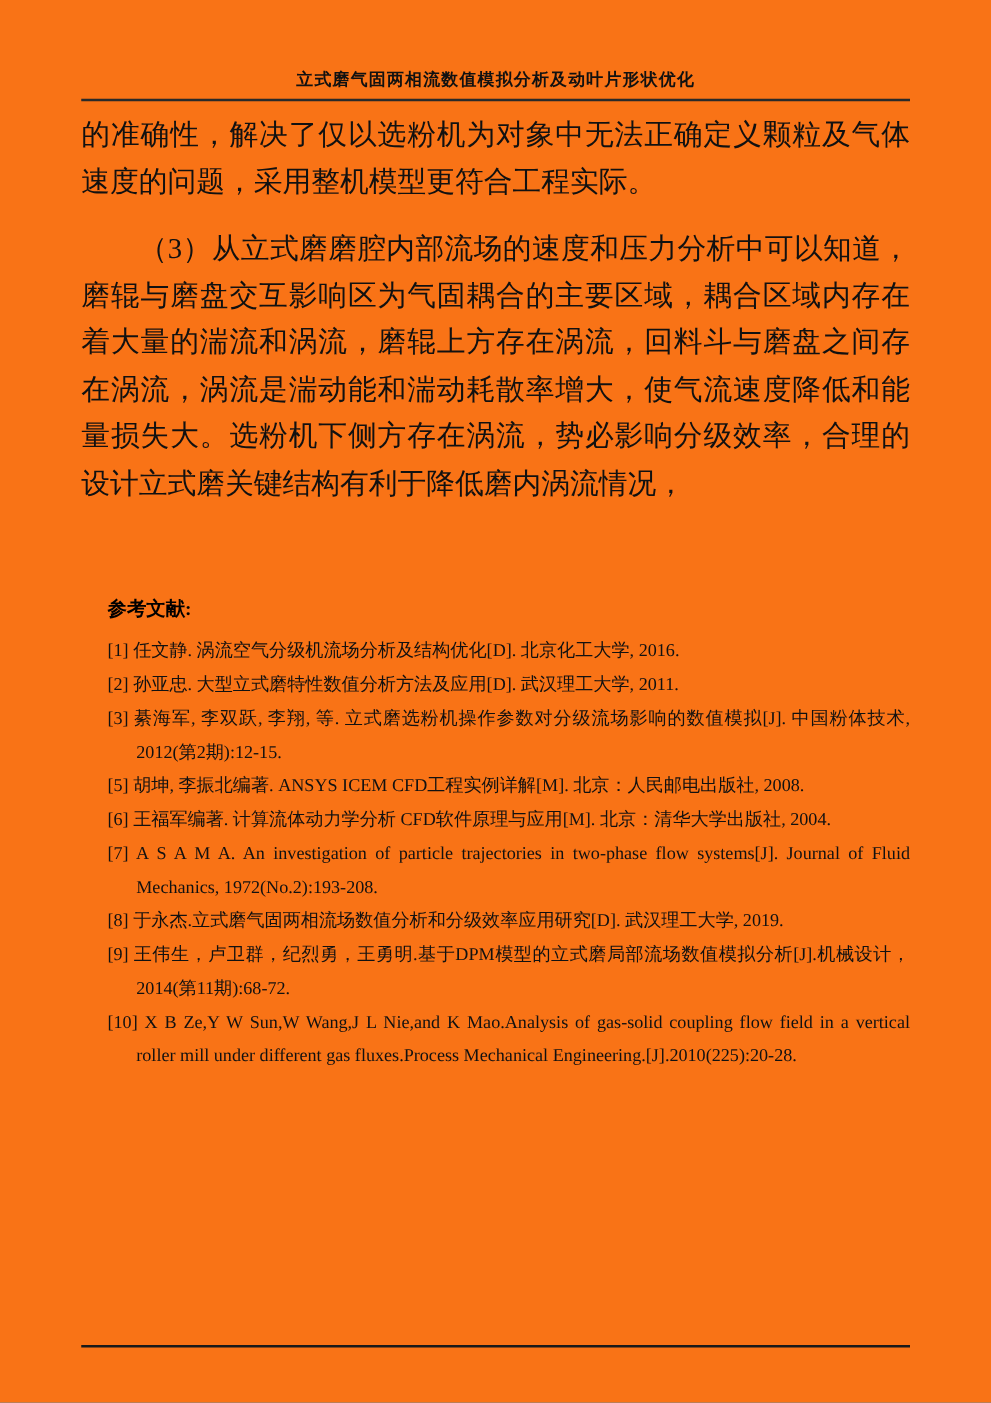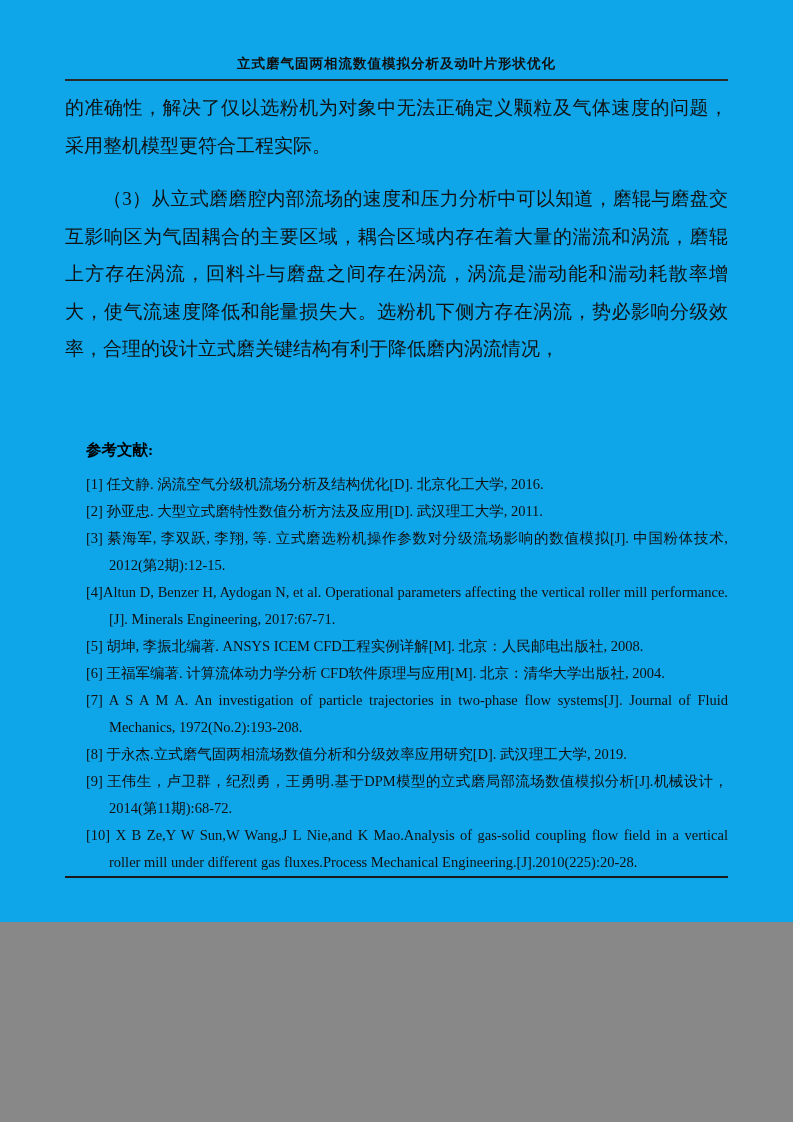--- a/index.html
+++ b/index.html
@@ -1,20 +1,20 @@
 <!DOCTYPE html>
 <html><head>
 <meta charset="utf-8">
 <style>
   html,body{margin:0;padding:0;background:#888;}
   .page{
     position:relative;
-    width:793px;height:922px;
+    width:793px;height:1122px;
     margin:0 auto;
-    background:#0ea5e9;
+    background:#f97316;
     font-family:"Liberation Serif","DejaVu Serif",serif;
     color:#1a1a1a;
     overflow:hidden;
   }
   .content{
     position:absolute;
     left:65px;right:65px;top:0;
   }
   .header{
     padding-top:55px;
@@ -30,21 +30,21 @@
   .header-rule{
     border:none;
     border-top:2px solid #2a2a2a;
     margin:0;
   }
   .body-text{
     margin-top:8px;
   }
   .body-text p{
     margin:0 0 16px 0;
-    font-size:19px;
+    font-size:23px;
     line-height:37.5px;
     text-align:justify;
     color:#111;
   }
   .body-text p.indent{
     text-indent:2em;
   }
   .refs{
     margin-top:72px;
     margin-left:21px;
@@ -117,21 +117,20 @@
     <div class="refs">
       <p class="refs-heading">参考文献:</p>
       <ul class="refs-list">
 
           <li>[1] 任文静.  涡流空气分级机流场分析及结构优化[D]. 北京化工大学, 2016.</li>
 
           <li>[2] 孙亚忠. 大型立式磨特性数值分析方法及应用[D]. 武汉理工大学, 2011.</li>
 
           <li>[3] 綦海军, 李双跃, 李翔, 等. 立式磨选粉机操作参数对分级流场影响的数值模拟[J]. 中国粉体技术, 2012(第2期):12-15.</li>
 
-          <li>[4]Altun D, Benzer H, Aydogan N, et al. Operational parameters affecting the vertical roller mill performance.[J]. Minerals Engineering, 2017:67-71.</li>
 
           <li>[5] 胡坤, 李振北编著. ANSYS ICEM CFD工程实例详解[M]. 北京：人民邮电出版社, 2008.</li>
 
           <li>[6] 王福军编著. 计算流体动力学分析 CFD软件原理与应用[M]. 北京：清华大学出版社, 2004.</li>
 
           <li>[7] A S A M A. An investigation of particle trajectories in two-phase flow systems[J]. Journal of Fluid Mechanics, 1972(No.2):193-208.</li>
 
           <li>[8] 于永杰.立式磨气固两相流场数值分析和分级效率应用研究[D]. 武汉理工大学, 2019.</li>
 
           <li>[9] 王伟生，卢卫群，纪烈勇，王勇明.基于DPM模型的立式磨局部流场数值模拟分析[J].机械设计，2014(第11期):68-72.</li>

